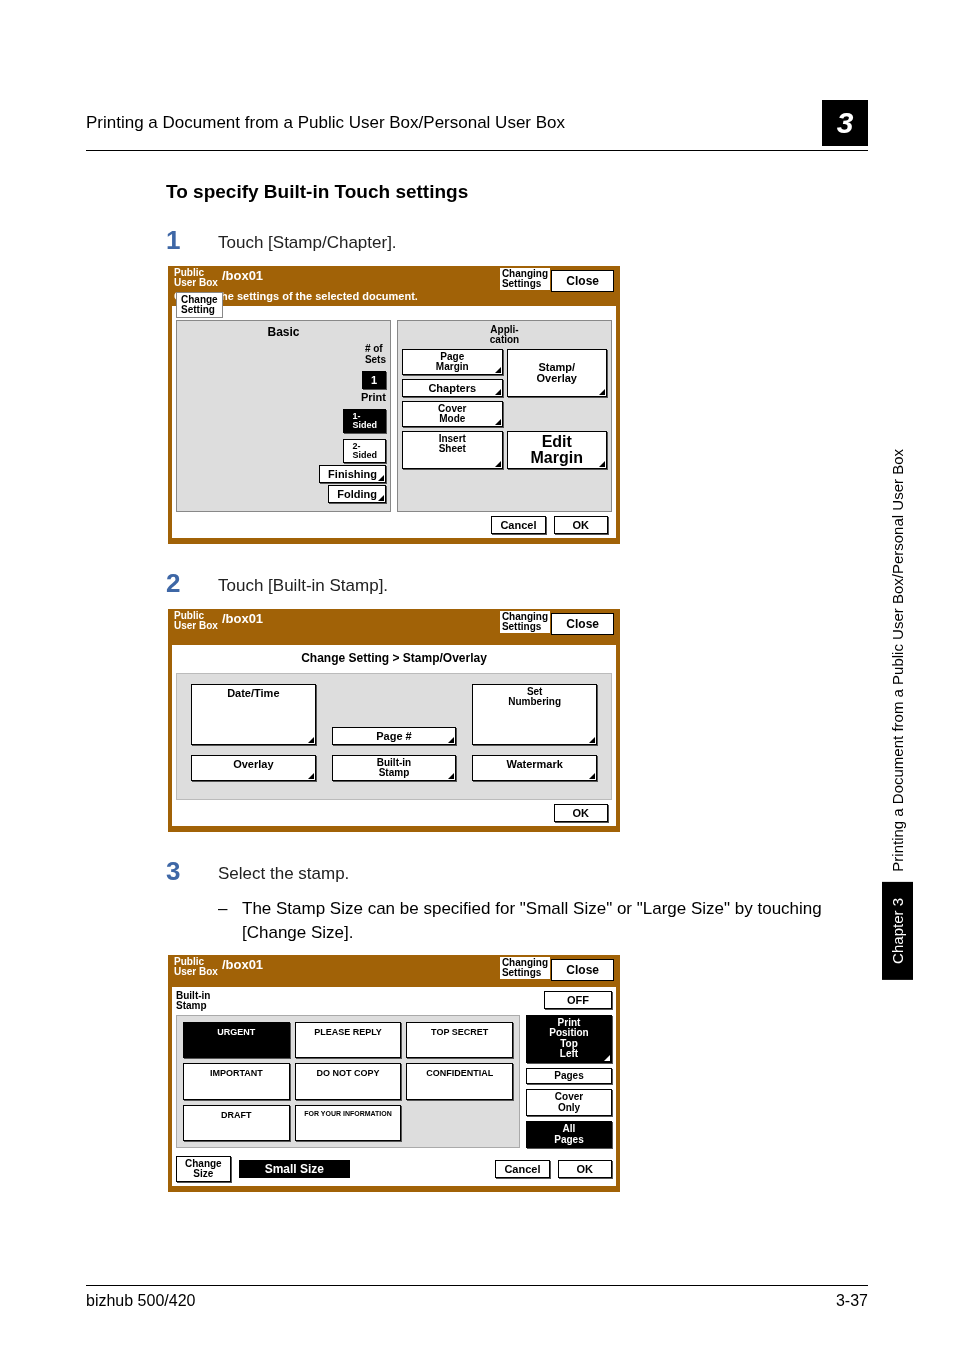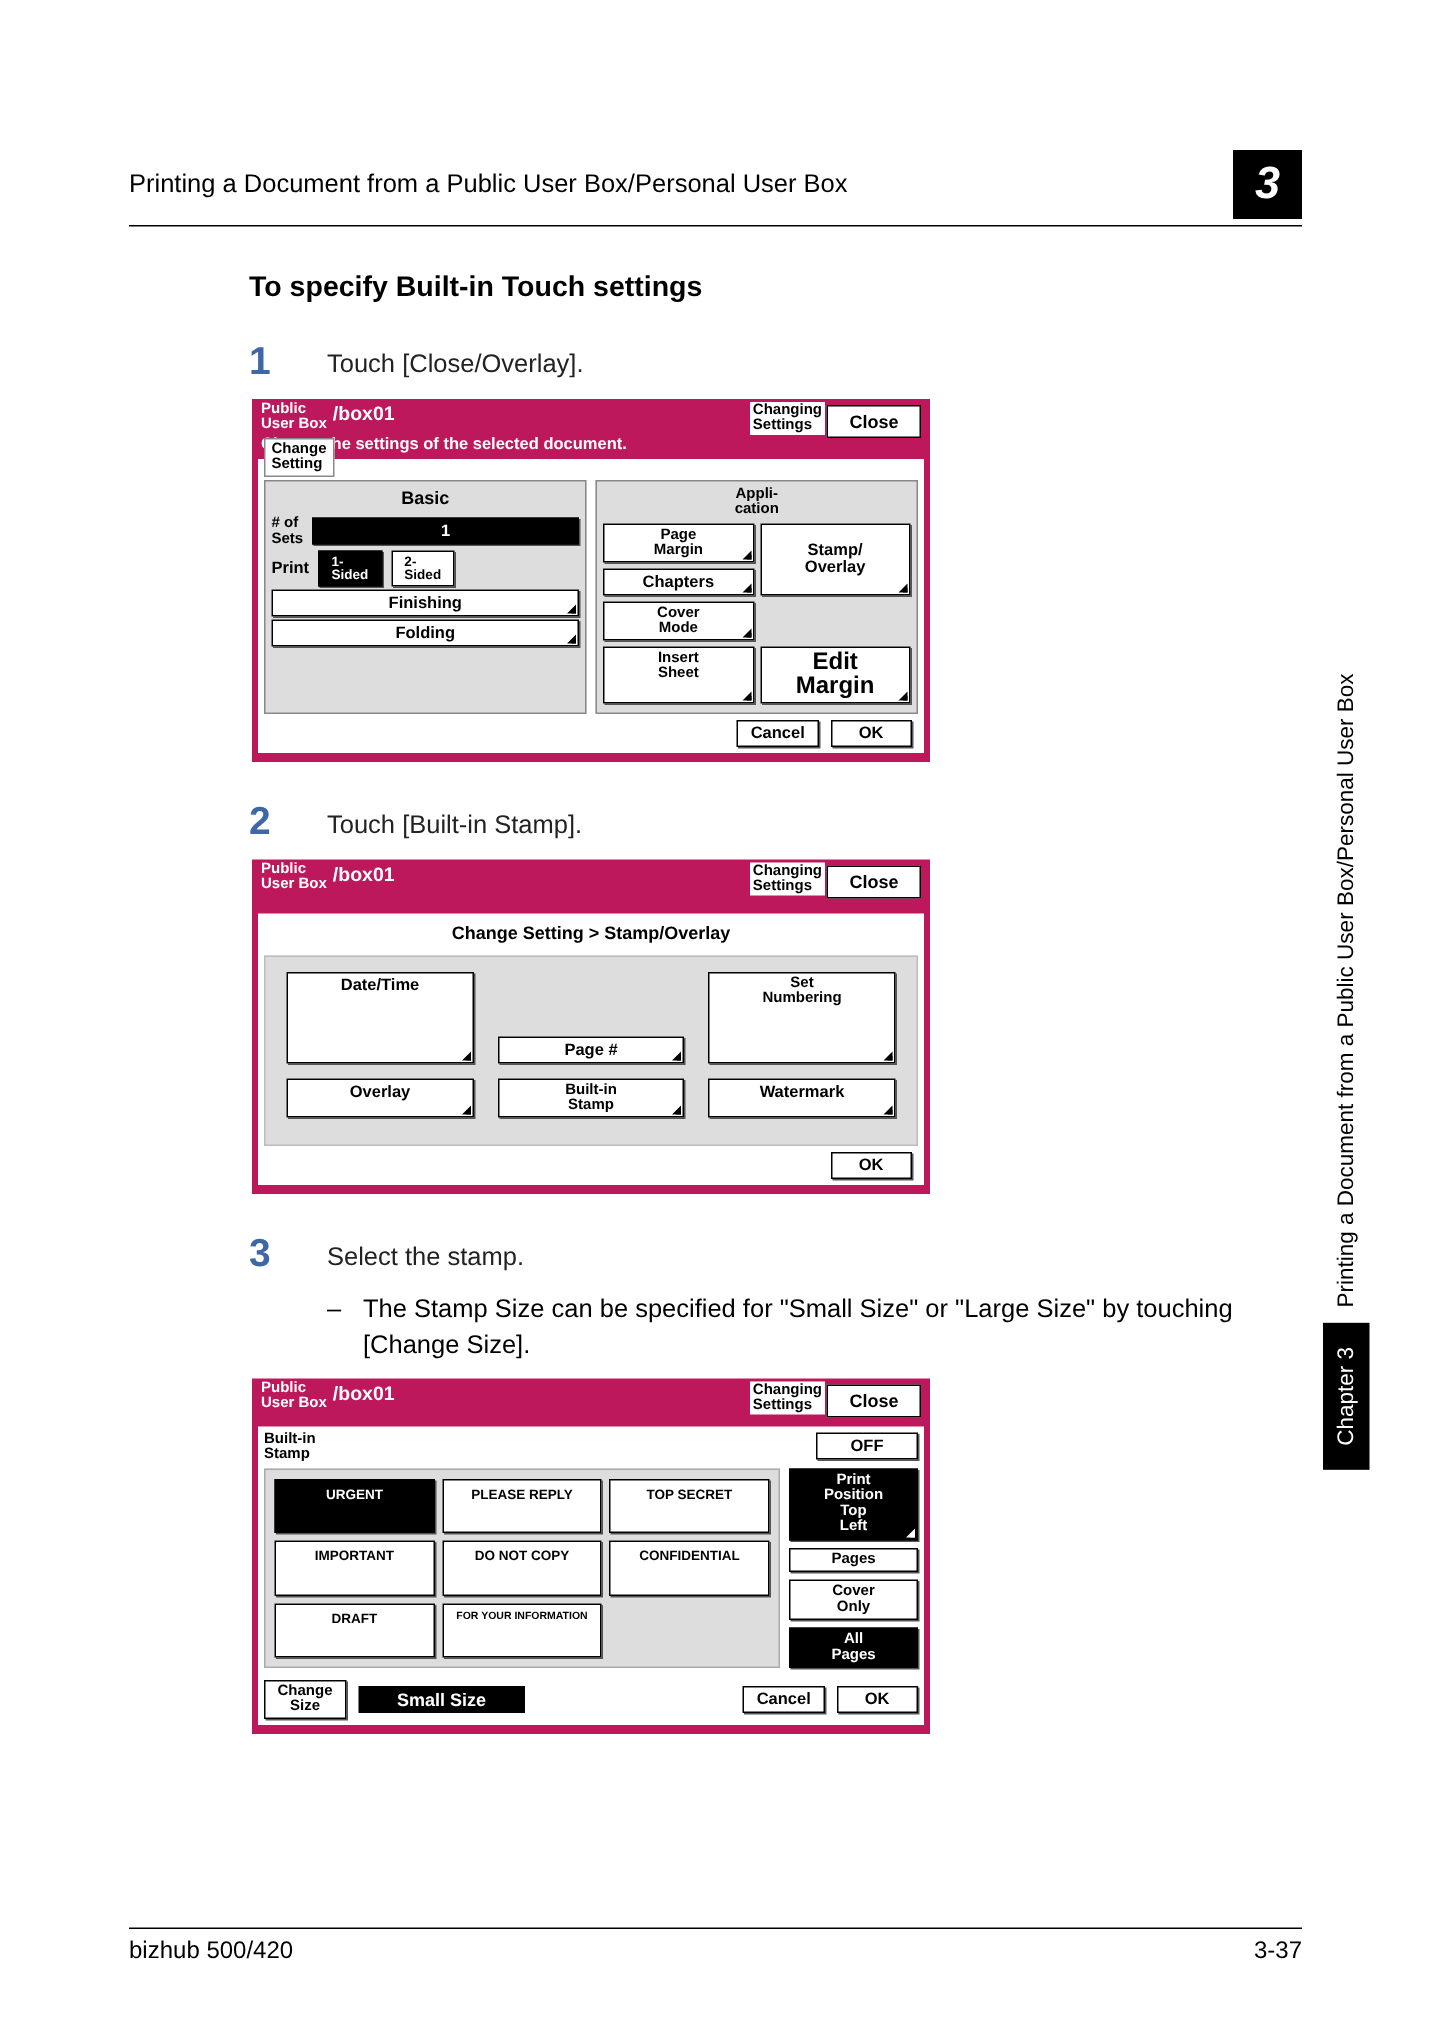--- a/index.html
+++ b/index.html
@@ -18,35 +18,35 @@
 
     .section-title { font-size: 19px; font-weight: bold; margin: 0 0 22px 80px; }
     .step { display: flex; margin: 10px 0 10px 80px; }
     .step-num { font-size: 26px; font-weight: bold; color: #3e67a6; width: 52px; flex-shrink: 0; font-family: Arial; }
     .step-text { padding-top: 6px; font-size: 17px; color: #222; line-height: 1.4; }
     .sub-point { margin: 2px 0 10px 132px; font-size: 17px; line-height: 1.4; display: flex; }
     .sub-point .dash { width: 24px; flex-shrink: 0; }
     .sub-point .sub-text { }
 
     .panel-wrap { margin: 8px 0 24px 82px; }
-    .panel { width: 452px; background: #be185d; position: relative; padding-bottom: 2px; }
+    .panel { width: 452px; background: #a16207; position: relative; padding-bottom: 2px; }
     .p-header { color: #fff; padding: 2px 6px; display: flex; align-items: flex-start; position: relative; }
     .p-header .small-box-label { font-size: 10px; line-height: 1; font-weight: bold; display: inline-block; }
     .p-header .slash { font-size: 13px; margin-left: 4px; font-weight: bold; }
     .chg-set-tag { background: #fff; color: #000; font-size: 10px; line-height: 1; font-weight: bold; padding: 1px 2px; position: absolute; right: 70px; top: 2px; }
     .close-btn { position: absolute; right: 6px; top: 4px; background: #fff; color: #000; font-size: 12px; font-weight: bold; padding: 3px 14px; border: 1px solid #000; }
     .p-sub { color: #fff; font-size: 11px; padding: 0 6px 4px 6px; font-weight: bold; }
     .p-body { background: #fff; margin: 0 4px 4px 4px; padding: 4px; position: relative; }
 
     .change-setting-tab { position: absolute; top: -14px; left: 4px; background: #fff; color: #000; font-size: 10px; line-height: 1; padding: 2px 4px; border: 1px solid #888; font-weight: bold; }
 
     .two-col { display: flex; gap: 6px; }
     .col-box { border: 1px solid #888; flex: 1; padding: 4px 4px 6px 4px; position: relative; background: #ddd; }
     .col-header { font-size: 12px; font-weight: bold; text-align: center; margin-bottom: 4px; }
-    .row { display: flex; align-items: center; gap: 6px; margin: 2px 0; }
+    .row { display: flex; align-items: flex-end; gap: 6px; margin: 2px 0; flex-direction: column; }
     .lbl { font-size: 11px; font-weight: bold; }
     .mini-btn { background: #fff; border: 1px solid #000; font-size: 11px; padding: 2px 8px; font-weight: bold; box-shadow: 1px 1px 0 #555; }
     .mini-btn.inv { background: #000; color: #fff; }
     .mini-btn.corner { position: relative; }
     .mini-btn.corner::after { content:''; position:absolute; right:1px; bottom:1px; border:3px solid transparent; border-right-color:#000; border-bottom-color:#000; }
     .inv.corner::after { border-right-color:#fff; border-bottom-color:#fff; }
     .bottom-row { display: flex; justify-content: flex-end; gap: 8px; padding: 4px 4px 0 4px; }
 
     
     .crumb { font-size: 12px; font-weight: bold; padding: 2px 4px 8px 4px; text-align: center; }
@@ -77,21 +77,21 @@
 
   <div class="side-tab">
     <span class="section-block">Printing a Document from a Public User Box/Personal User Box</span>
     <span class="chapter-block">Chapter 3</span>
   </div>
 
   <div class="section-title">To specify Built-in Touch settings</div>
 
   <div class="step">
     <div class="step-num">1</div>
-    <div class="step-text">Touch [Close/Overlay].</div>
+    <div class="step-text">Touch [Stamp/Chapter].</div>
   </div>
 
   <div class="panel-wrap">
     <div class="panel">
       <div class="p-header">
         <span class="small-box-label" style="white-space:pre;">Public
 User Box</span>
         <span class="slash">/box01</span>
         <span class="chg-set-tag" style="white-space:pre;">Changing
 Settings</span>

